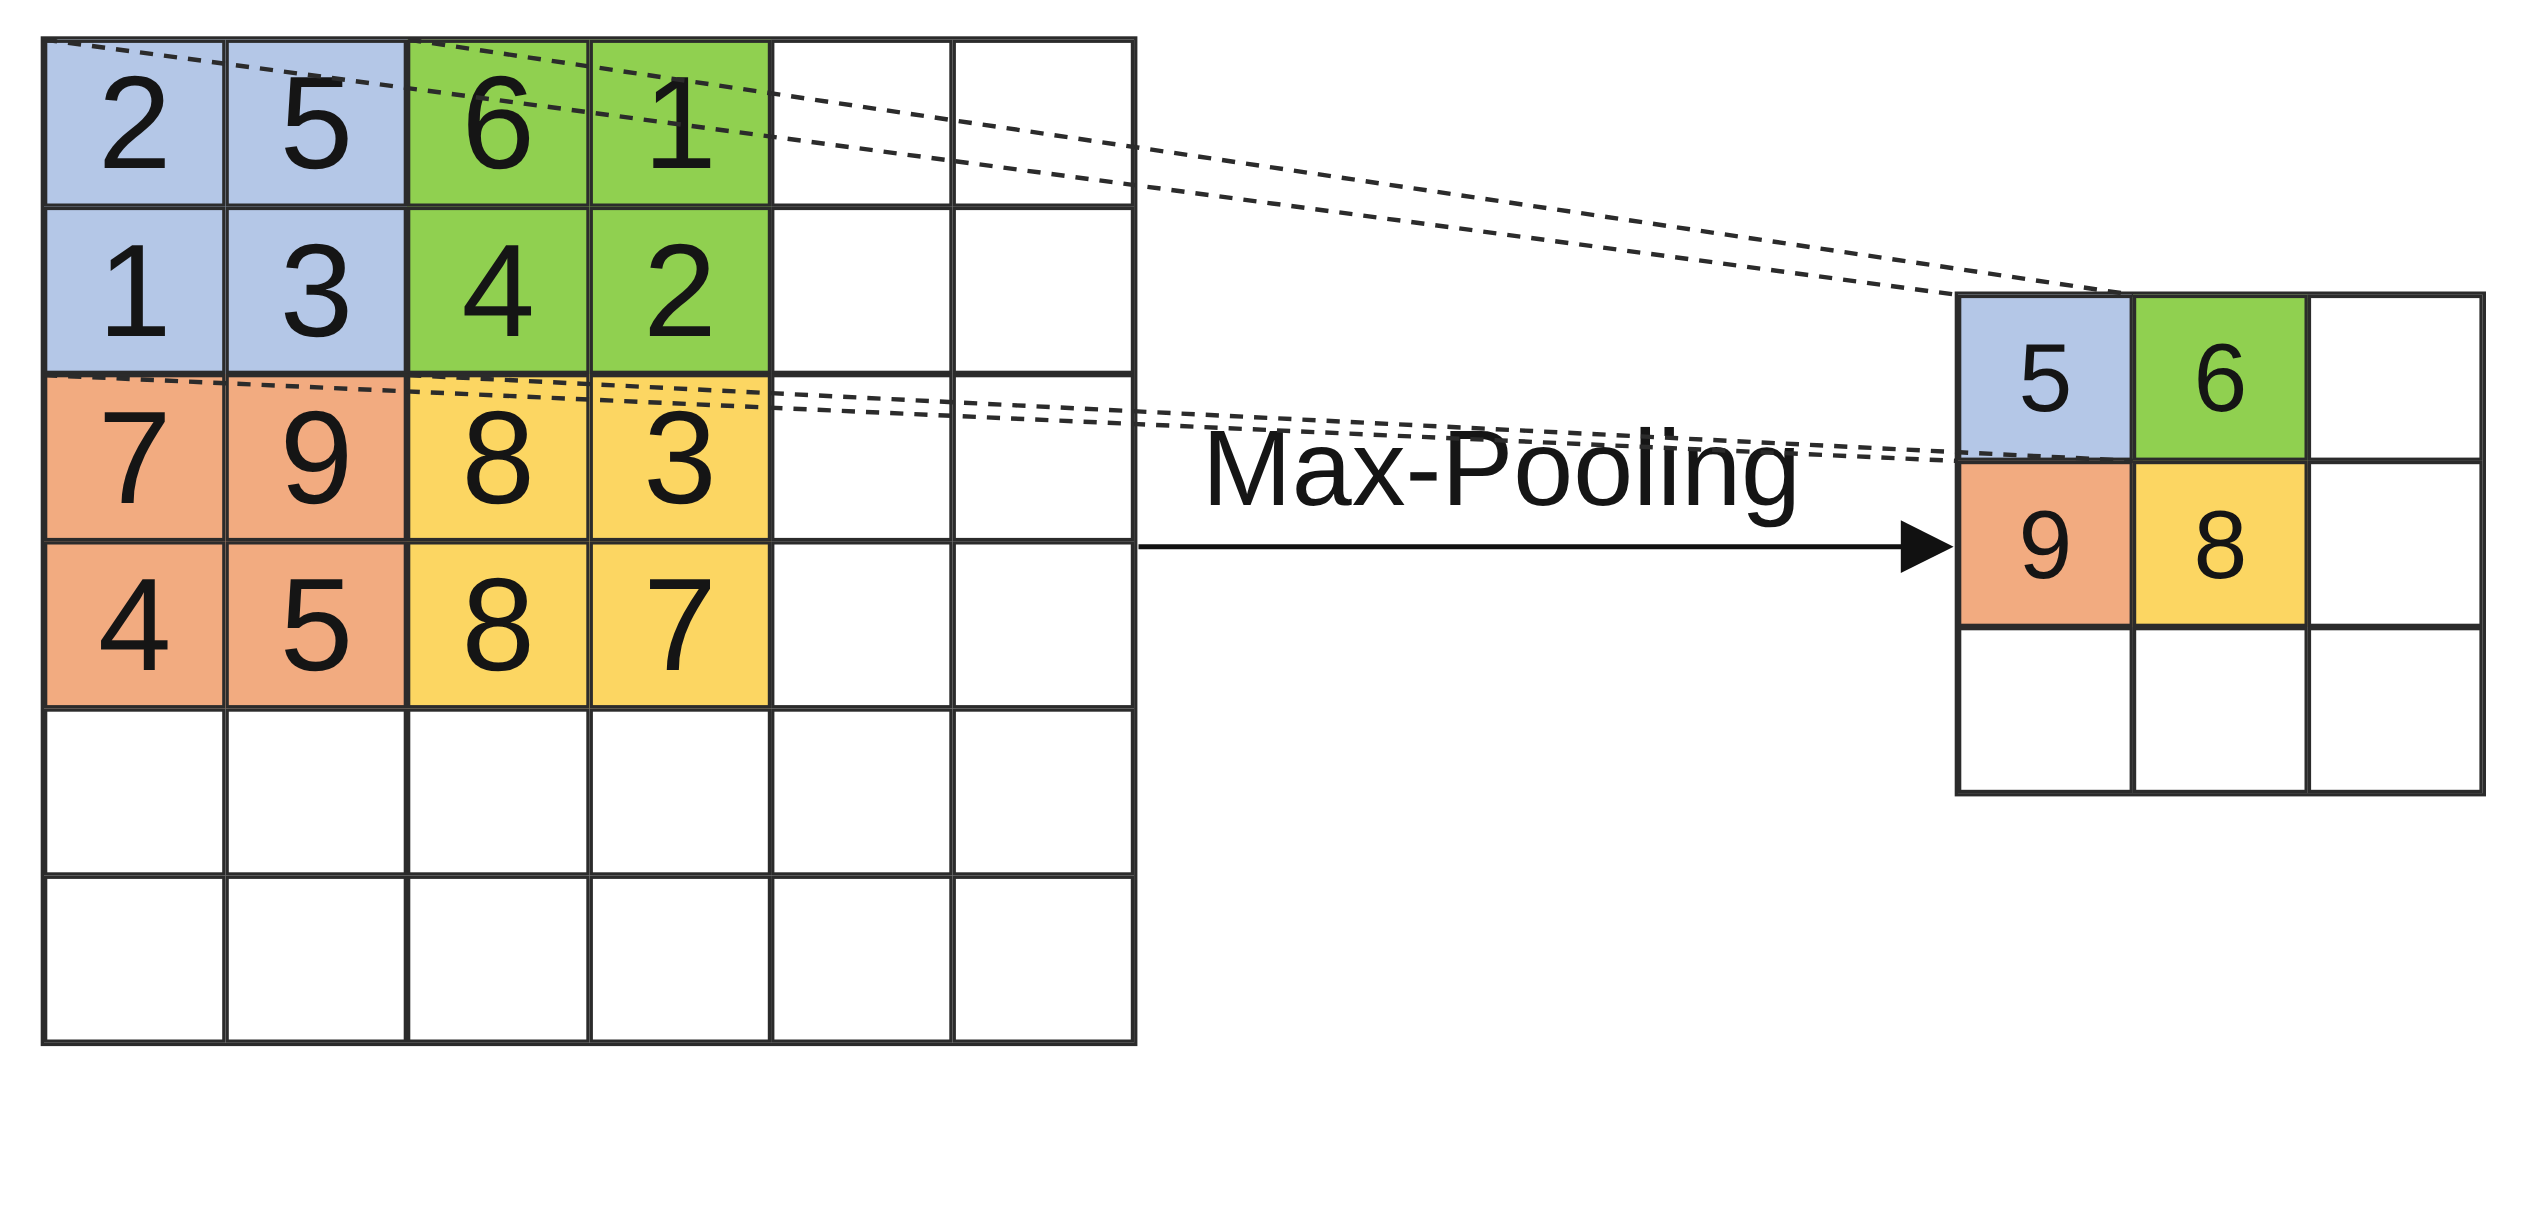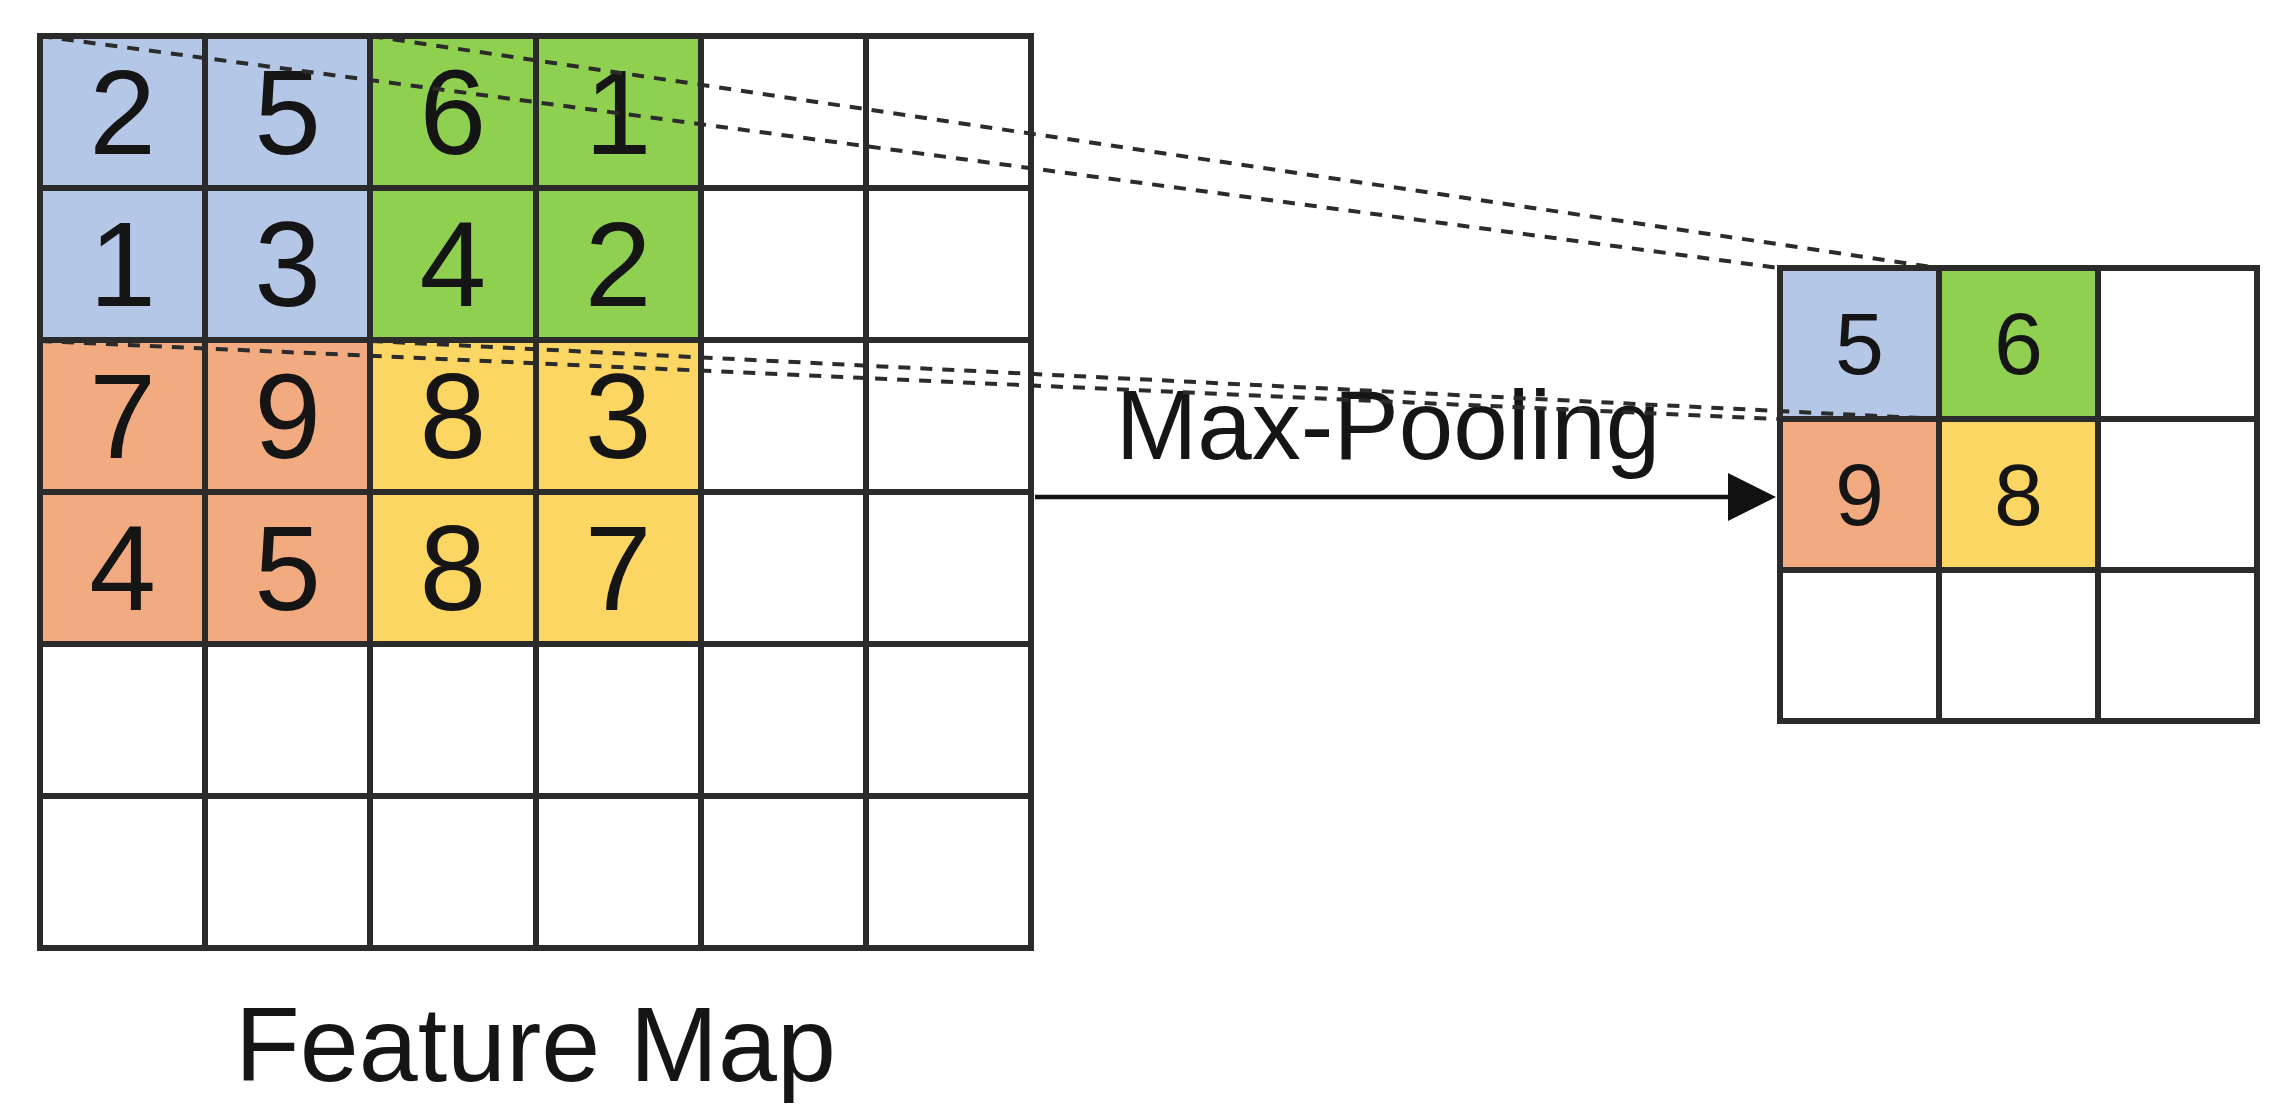--- a/index.html
+++ b/index.html
@@ -58,21 +58,21 @@
     top: 986px;
     font-size: 106px;
   }
   .output-label {
     left: 1777px;
     width: 483px;
     top: 746px;
     font-size: 88px;
   }
   .op-label {
-    left: 988px;
+    left: 965px;
     width: 800px;
     top: 372px;
     font-size: 98px;
   }
   .overlay {
     position: absolute;
     left: 0;
     top: 0;
     width: 2292px;
     height: 1120px;
@@ -143,21 +143,20 @@
       <div class="cell" style="background: var(--green);">6</div>
       <div class="cell"></div>
       <div class="cell" style="background: var(--orange);">9</div>
       <div class="cell" style="background: var(--yellow);">8</div>
       <div class="cell"></div>
       <div class="cell"></div>
       <div class="cell"></div>
       <div class="cell"></div>
     </div>
 
-  <div class="label feature-label">Feature Map</div>
 
   <div class="label op-label">Max-Pooling</div>
 
 
   <svg class="overlay" viewBox="0 0 2292 1120">
     <line class="dash" x1="40" y1="36" x2="1779" y2="268"></line>
     <line class="dash" x1="371" y1="36" x2="1939" y2="268"></line>
     <line class="dash" x1="40" y1="341" x2="1779" y2="419"></line>
     <line class="dash" x1="371" y1="341" x2="1939" y2="419"></line>
     <line class="solidline" x1="1035" y1="497" x2="1736" y2="497"></line>

